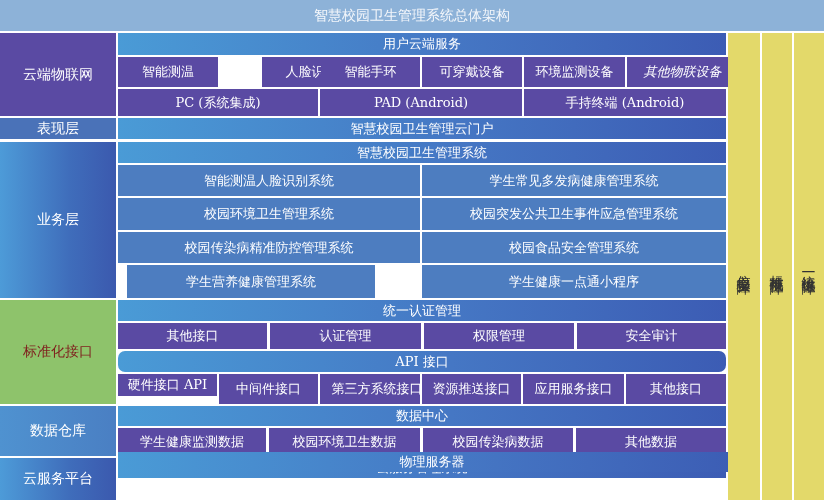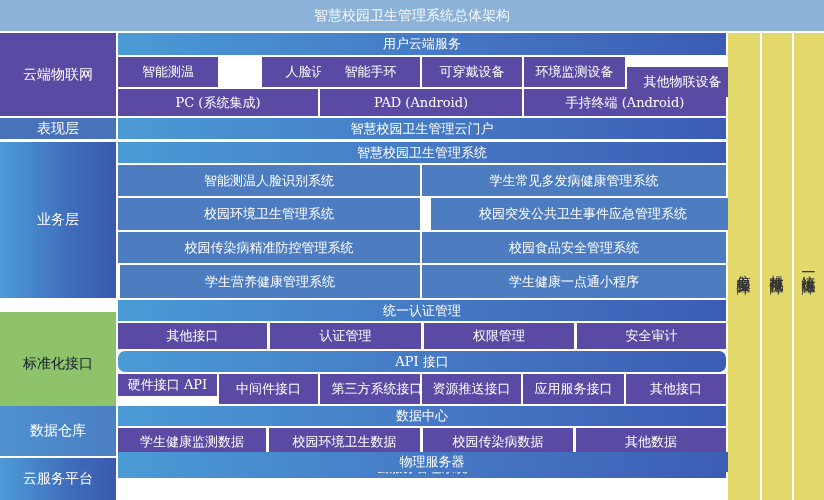--- a/index.html
+++ b/index.html
@@ -5,57 +5,57 @@
   * { box-sizing: border-box; margin: 0; padding: 0; text-align: right; }
   html, body { width: 824px; height: 500px; overflow: hidden; background: #ffffff; }
   body { position: relative; font-family: "DejaVu Serif", "Liberation Serif", serif; color: #ffffff; }
   .abs { position: absolute; display: flex; align-items: center; justify-content: center; white-space: nowrap; }
   .title { left: 0; top: 0; width: 824px; height: 31px; background: #8db2d8; font-size: 14px; color: #f4f7fb; }
   .purple { background: #5a4aa3; }
   .bluegrad { background: linear-gradient(90deg, #4a9bd6 0%, #4577c4 55%, #3c5cb4 100%); }
   .midblue { background: #4d7dc0; }
   .leftpurple { background: #5a4aa3; }
   .leftgrad { background: linear-gradient(90deg, #4d9bd8 0%, #3f6dbb 60%, #3b59ae 100%); }
-  .leftgreen { background: #8ec36b; color: #0f172a; margin-top: 12px; }
+  .leftgreen { background: #8ec36b; color: #7f1d1d; }
   .leftdata { background: linear-gradient(90deg, #4f92d0 0%, #4a7fc3 100%); }
   .yellow { background: #e3d96a; color: #333333; }
   .cell { font-size: 13px; }
   .label { font-size: 14px; }
   .vert { writing-mode: vertical-rl; text-orientation: upright; font-size: 14px; letter-spacing: 1px; align-items: center; justify-content: center; }
 </style>
 </head>
 <body>
 
 <div class="abs title">智慧校园卫生管理系统总体架构</div>
 
 <div class="abs leftpurple label" style="left:0;top:33px;width:116px;height:83px;">云端物联网</div>
 <div class="abs bluegrad cell" style="left:118px;top:33px;width:608px;height:22px;">用户云端服务</div>
 <div class="abs purple cell" style="left:118px;top:57px;width:100px;height:30px;">智能测温</div>
 <div class="abs purple cell" style="left:220px;top:57px;width:99px;height:30px;margin-left:42px;">人脸识别</div>
 <div class="abs purple cell" style="left:321px;top:57px;width:99px;height:30px;">智能手环</div>
 <div class="abs purple cell" style="left:422px;top:57px;width:100px;height:30px;">可穿戴设备</div>
 <div class="abs purple cell" style="left:524px;top:57px;width:101px;height:30px;">环境监测设备</div>
-<div class="abs purple cell" style="left:627px;top:67px;width:111px;height:30px;">其他物联设备</div>
+<div class="abs purple cell" style="left:627px;top:57px;width:111px;height:30px;font-style:italic;">其他物联设备</div>
 <div class="abs purple cell" style="left:118px;top:89px;width:200px;height:27px;">PC (系统集成)</div>
 <div class="abs purple cell" style="left:320px;top:89px;width:202px;height:27px;">PAD (Android)</div>
 <div class="abs purple cell" style="left:524px;top:89px;width:202px;height:27px;">手持终端 (Android)</div>
 
 <div class="abs midblue label" style="left:0;top:118px;width:116px;height:21px;background:#4a72b8;">表现层</div>
 <div class="abs bluegrad cell" style="left:118px;top:118px;width:608px;height:21px;">智慧校园卫生管理云门户</div>
 
 <div class="abs leftgrad label" style="left:0;top:142px;width:116px;height:156px;">业务层</div>
 <div class="abs bluegrad cell" style="left:118px;top:142px;width:608px;height:21px;">智慧校园卫生管理系统</div>
 
 <div class="abs midblue cell" style="left:118px;top:165px;width:302px;height:31px;">智能测温人脸识别系统</div>
 <div class="abs midblue cell" style="left:422px;top:165px;width:304px;height:31px;">学生常见多发病健康管理系统</div>
 <div class="abs midblue cell" style="left:118px;top:198px;width:302px;height:32px;">校园环境卫生管理系统</div>
-<div class="abs midblue cell" style="left:431px;top:198px;width:304px;height:32px;">校园突发公共卫生事件应急管理系统</div>
+<div class="abs midblue cell" style="left:422px;top:198px;width:304px;height:32px;">校园突发公共卫生事件应急管理系统</div>
 <div class="abs midblue cell" style="left:118px;top:232px;width:302px;height:31px;">校园传染病精准防控管理系统</div>
 <div class="abs midblue cell" style="left:422px;top:232px;width:304px;height:31px;">校园食品安全管理系统</div>
-<div class="abs midblue cell" style="left:120px;top:265px;width:300px;height:33px;">学生营养健康管理系统</div>
+<div class="abs midblue cell" style="left:127px;top:265px;width:248px;height:33px;">学生营养健康管理系统</div>
 <div class="abs midblue cell" style="left:422px;top:265px;width:304px;height:33px;">学生健康一点通小程序</div>
 
 <div class="abs leftgreen label" style="left:0;top:300px;width:116px;height:104px;">标准化接口</div>
 <div class="abs bluegrad cell" style="left:118px;top:300px;width:608px;height:21px;">统一认证管理</div>
 <div class="abs purple cell" style="left:118px;top:323px;width:149px;height:26px;">其他接口</div>
 <div class="abs purple cell" style="left:270px;top:323px;width:151px;height:26px;">认证管理</div>
 <div class="abs purple cell" style="left:424px;top:323px;width:150px;height:26px;">权限管理</div>
 <div class="abs purple cell" style="left:577px;top:323px;width:149px;height:26px;">安全审计</div>
 <div class="abs bluegrad cell" style="left:118px;top:351px;width:608px;height:21px;border-radius:7px;">API 接口</div>
 <div class="abs purple cell" style="left:118px;top:374px;width:99px;height:22px;">硬件接口 API</div>

